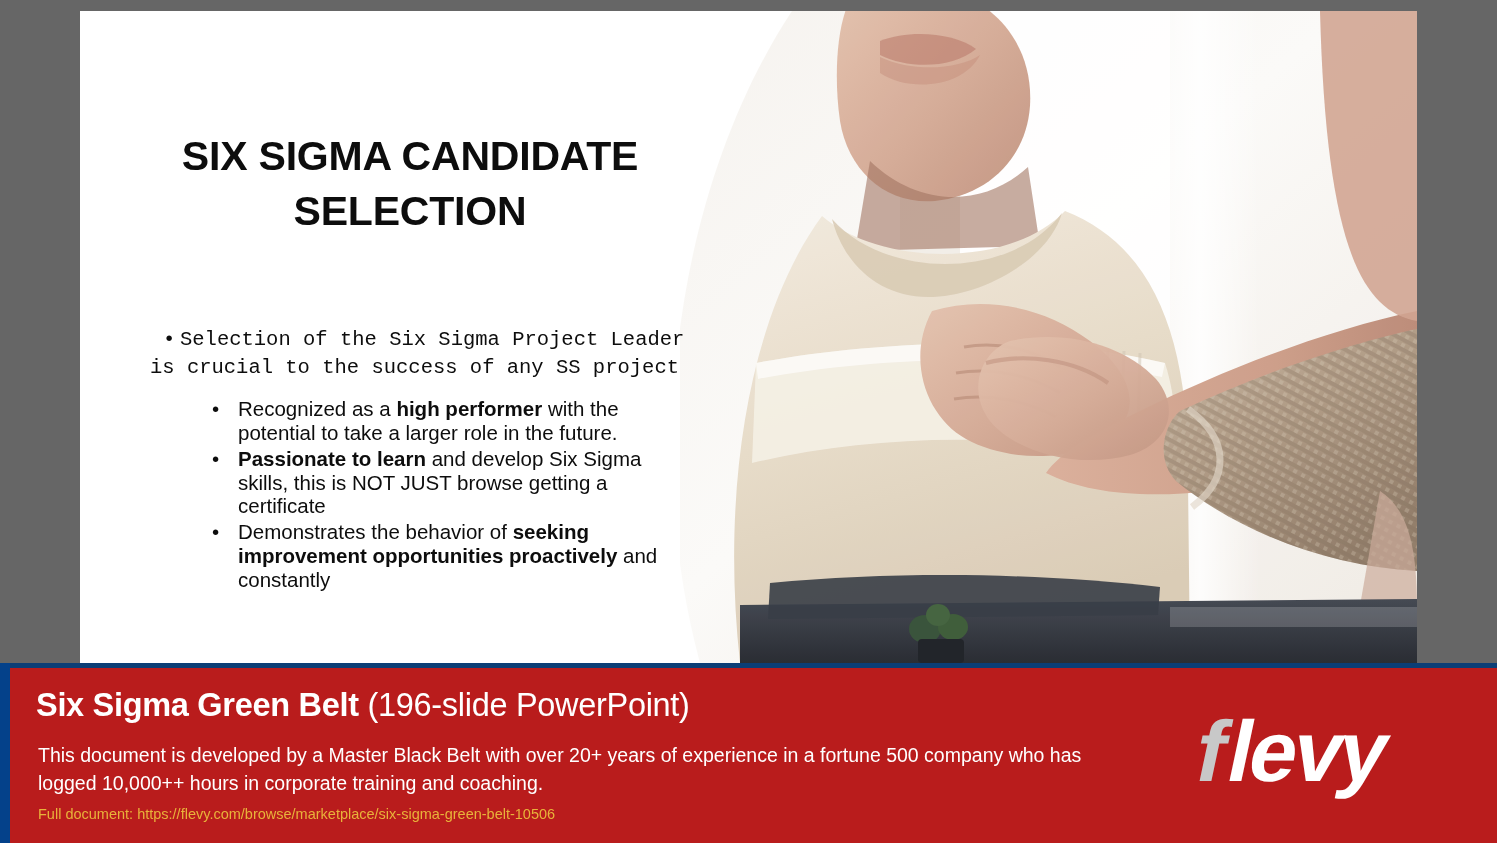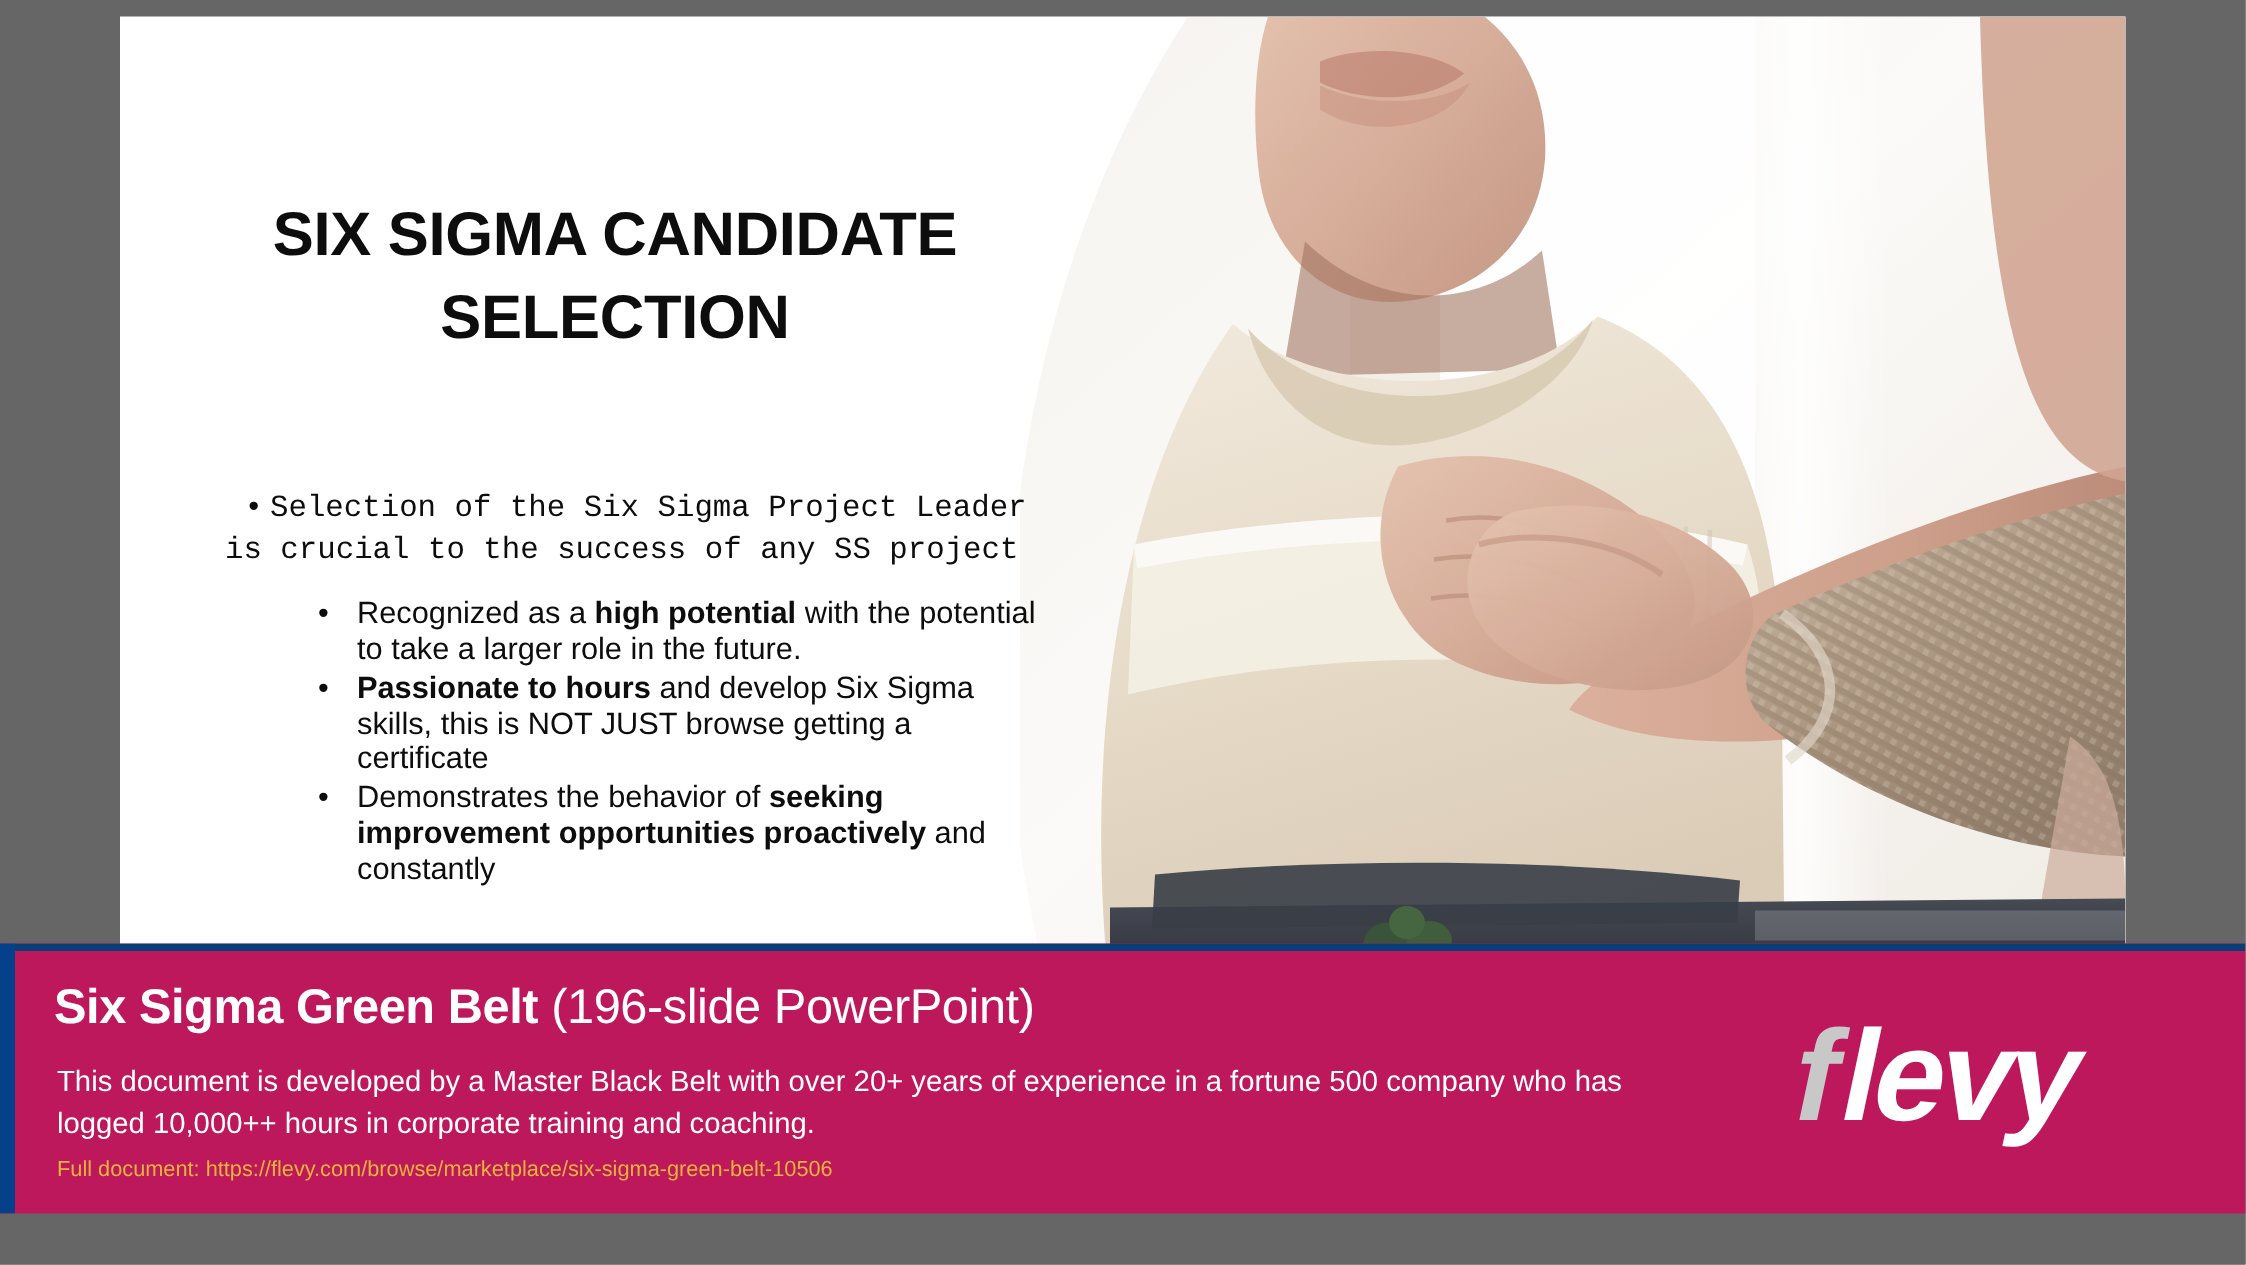--- a/index.html
+++ b/index.html
@@ -102,24 +102,24 @@
     width: 1337px;
     height: 652px;
     pointer-events: none;
   }
   .photo-svg { display: block; width: 1337px; height: 652px; }
 
   
   .banner {
     position: absolute;
     left: 0;
-    top: 629px;
+    top: 663px;
     width: 1497px;
     height: 180px;
-    background: #be185d;
+    background: #b91c1c;
     overflow: hidden;
   }
   .banner-topline {
     position: absolute;
     left: 0; top: 0;
     width: 1497px;
     height: 5px;
     background: #0b3e76;
   }
   .banner-leftstrip {
@@ -323,25 +323,25 @@
     <div class="body-block">
 
       <p class="lvl1">
         <span class="bul">•</span><span>Selection of the Six Sigma Project Leader is crucial to the success of any SS project</span>
       </p>
 
 
       <ul class="lvl2-list">
         <li class="lvl2">
           <span class="bul2">•</span>
-          <span>Recognized as a </span><b>high potential</b><span> with the potential to take a larger role in the future.</span>
+          <span>Recognized as a </span><b>high performer</b><span> with the potential to take a larger role in the future.</span>
         </li>
         <li class="lvl2">
           <span class="bul2">•</span>
-          <span></span><b>Passionate to hours</b><span> and develop Six Sigma skills, this is NOT JUST browse getting a certificate</span>
+          <span></span><b>Passionate to learn</b><span> and develop Six Sigma skills, this is NOT JUST browse getting a certificate</span>
         </li>
         <li class="lvl2">
           <span class="bul2">•</span>
           <span>Demonstrates the behavior of </span><b>seeking improvement opportunities proactively</b><span> and constantly</span>
         </li>
       </ul>
 
     </div>
   </div>
 

